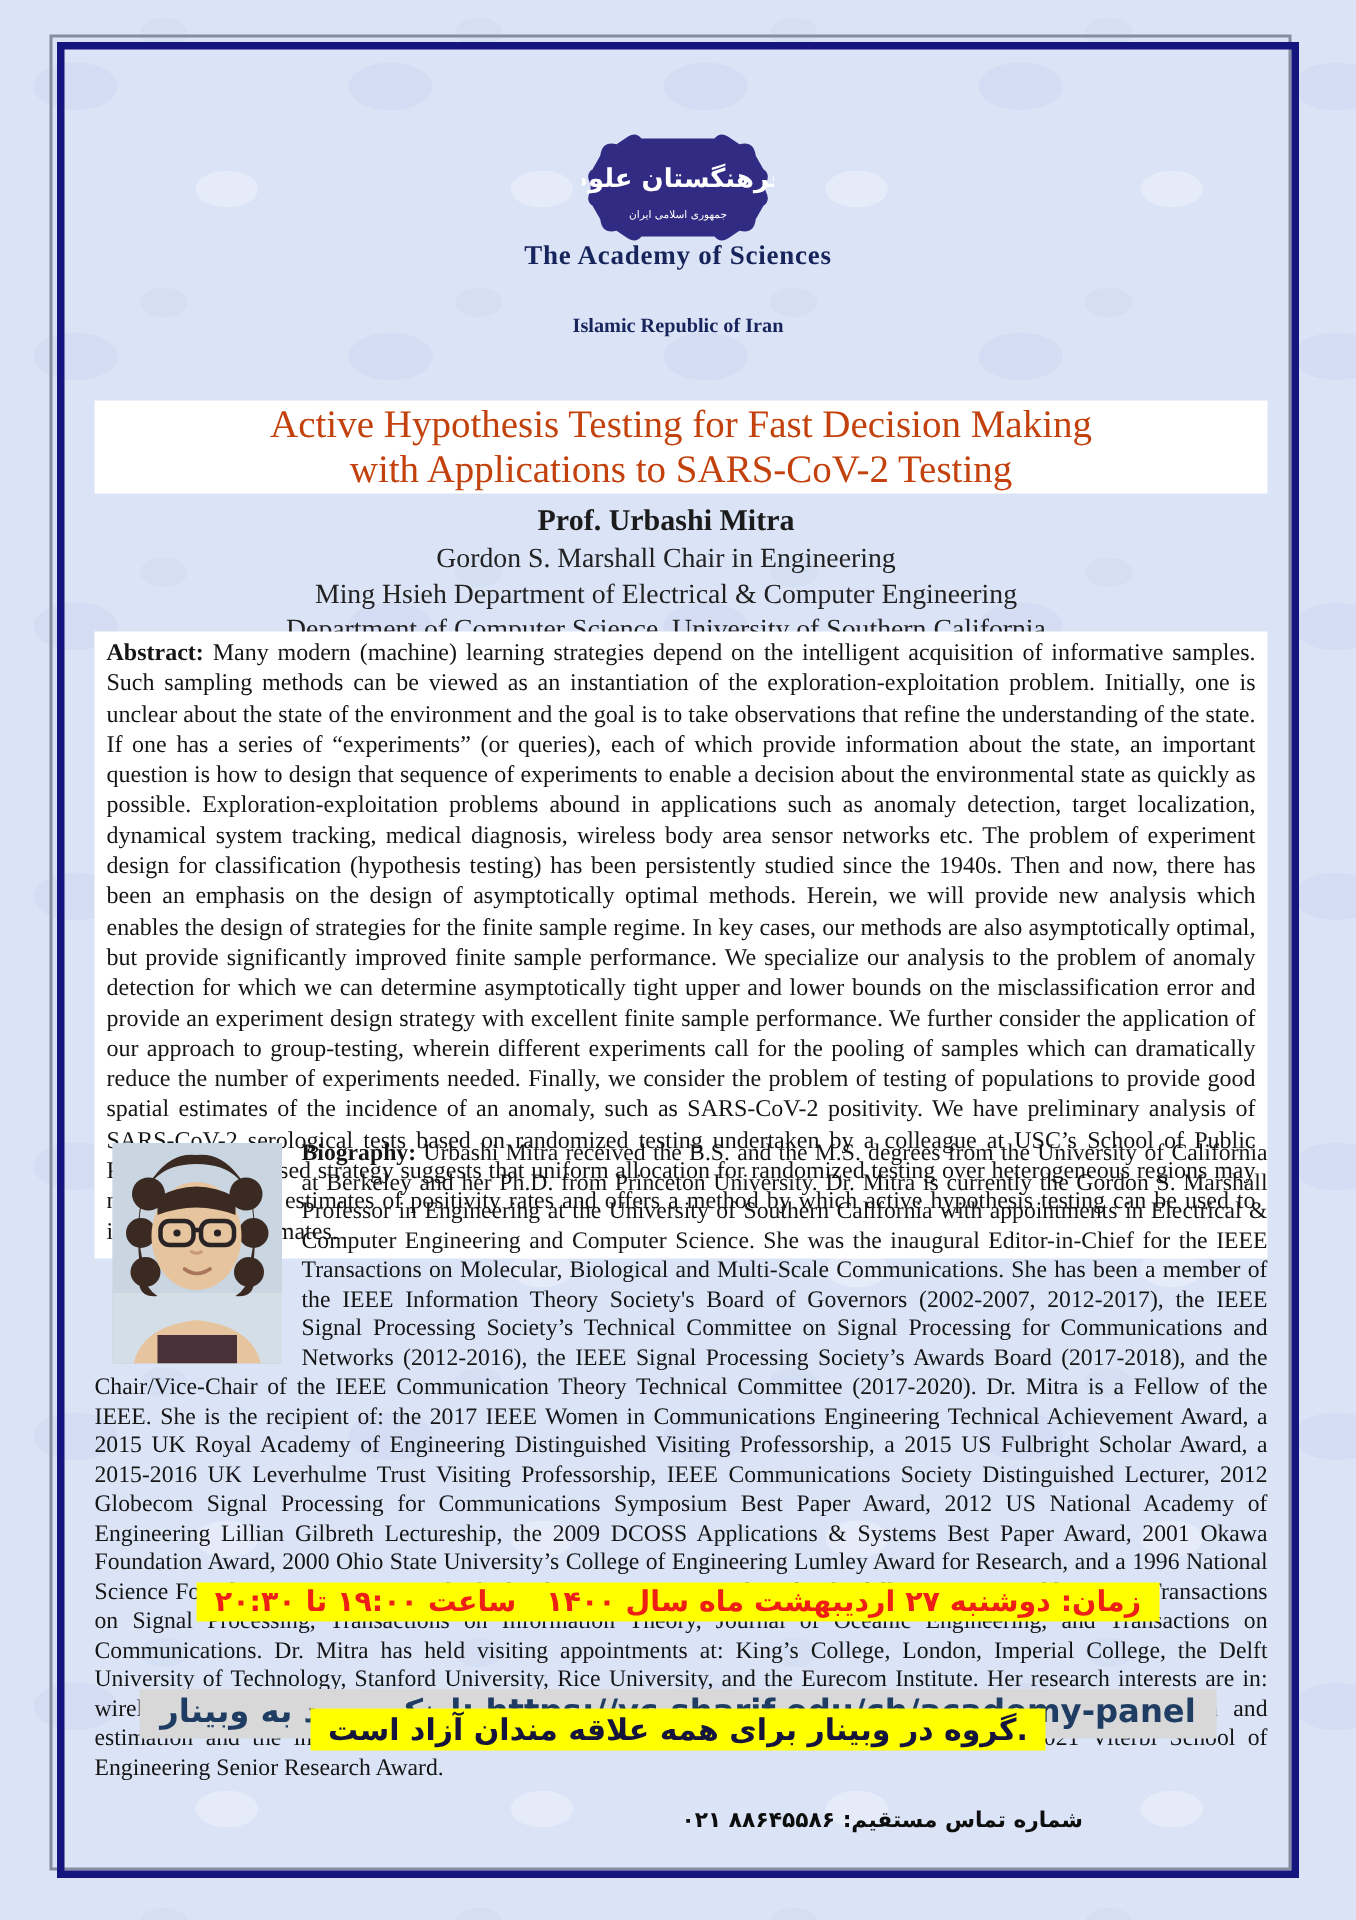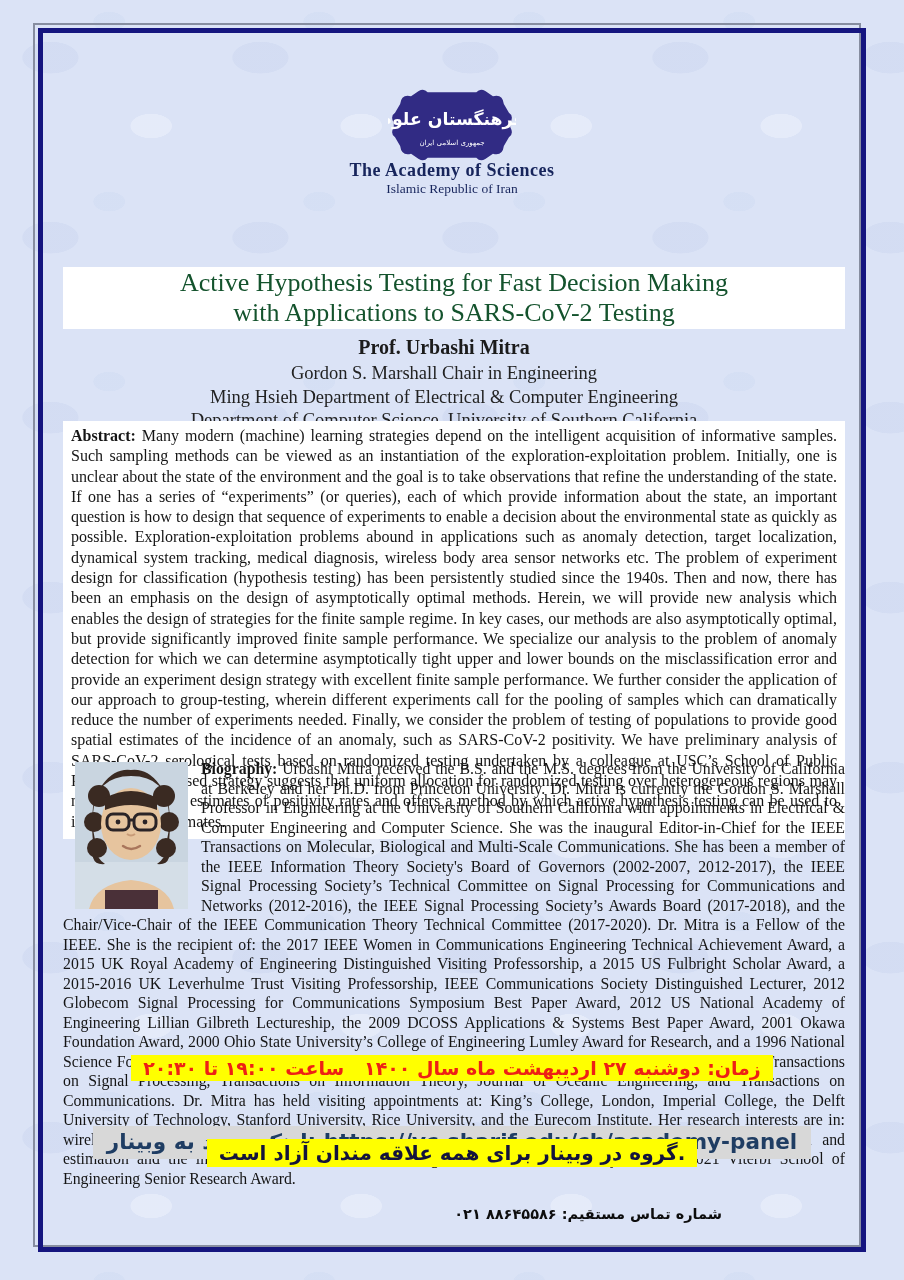--- a/index.html
+++ b/index.html
@@ -12,29 +12,29 @@
       radial-gradient(ellipse 34px 20px at 72% 70%, rgba(235,240,252,.6) 0 60%, transparent 62%),
       radial-gradient(ellipse 26px 16px at 52% 12%, rgba(207,218,242,.45) 0 60%, transparent 62%);
     background-size:210px 180px;
   }
   .frame-gray { position:absolute; left:33px; top:23px; width:828px; height:1224px; border:2px solid #868da0; }
   .frame-navy { position:absolute; left:38px; top:28px; width:828px; height:1224px; border:5px solid #15157f; }
 
   .logo-wrap { position:absolute; top:86px; left:0; right:0; text-align:center; }
   .org-block { position:absolute; top:160px; left:0; right:0; text-align:center; color:#17255c; font-family:"Liberation Serif", serif; }
   .org-name { font-size:18px; font-weight:bold; letter-spacing:.5px; }
-  .org-country { font-size:13.5px; font-weight:normal; }
+  .org-country { font-size:13.5px; font-weight:bold;margin-top:28px; }
 
   .fa { font-family:"DejaVu Sans", sans-serif; direction:rtl; }
   .series { position:absolute; top:197px; left:0; right:0; text-align:center;
             color:#4e2a22; font-weight:bold; font-size:20.5px; line-height:31px; }
 
   .title-band { position:absolute; top:267px; left:63px; width:782px; height:62px; background:#ffffff;
                 display:flex; flex-direction:column; justify-content:center; text-align:center;
-                color:#14532d; font-size:26px; line-height:30px; font-family:"Liberation Serif", serif; }
+                color:#c2410c; font-size:26px; line-height:30px; font-family:"Liberation Serif", serif; }
 
   .speaker { position:absolute; top:336px; left:0; right:16px; text-align:center; color:#1b1b1b; }
   .speaker-name { font-size:20px; font-weight:bold; margin-bottom:3px; }
   .speaker-aff { font-size:18.5px; line-height:23.5px; color:#222; }
 
   .abstract-box { position:absolute; top:421px; left:63px; width:782px; background:#ffffff;
                   padding:5px 8px 7px 8px; font-size:16px; line-height:20.3px; text-align:justify; color:#151515; }
   .lbl { font-weight:bold; }
 
   .bio { position:absolute; top:759px; left:63px; width:782px;

